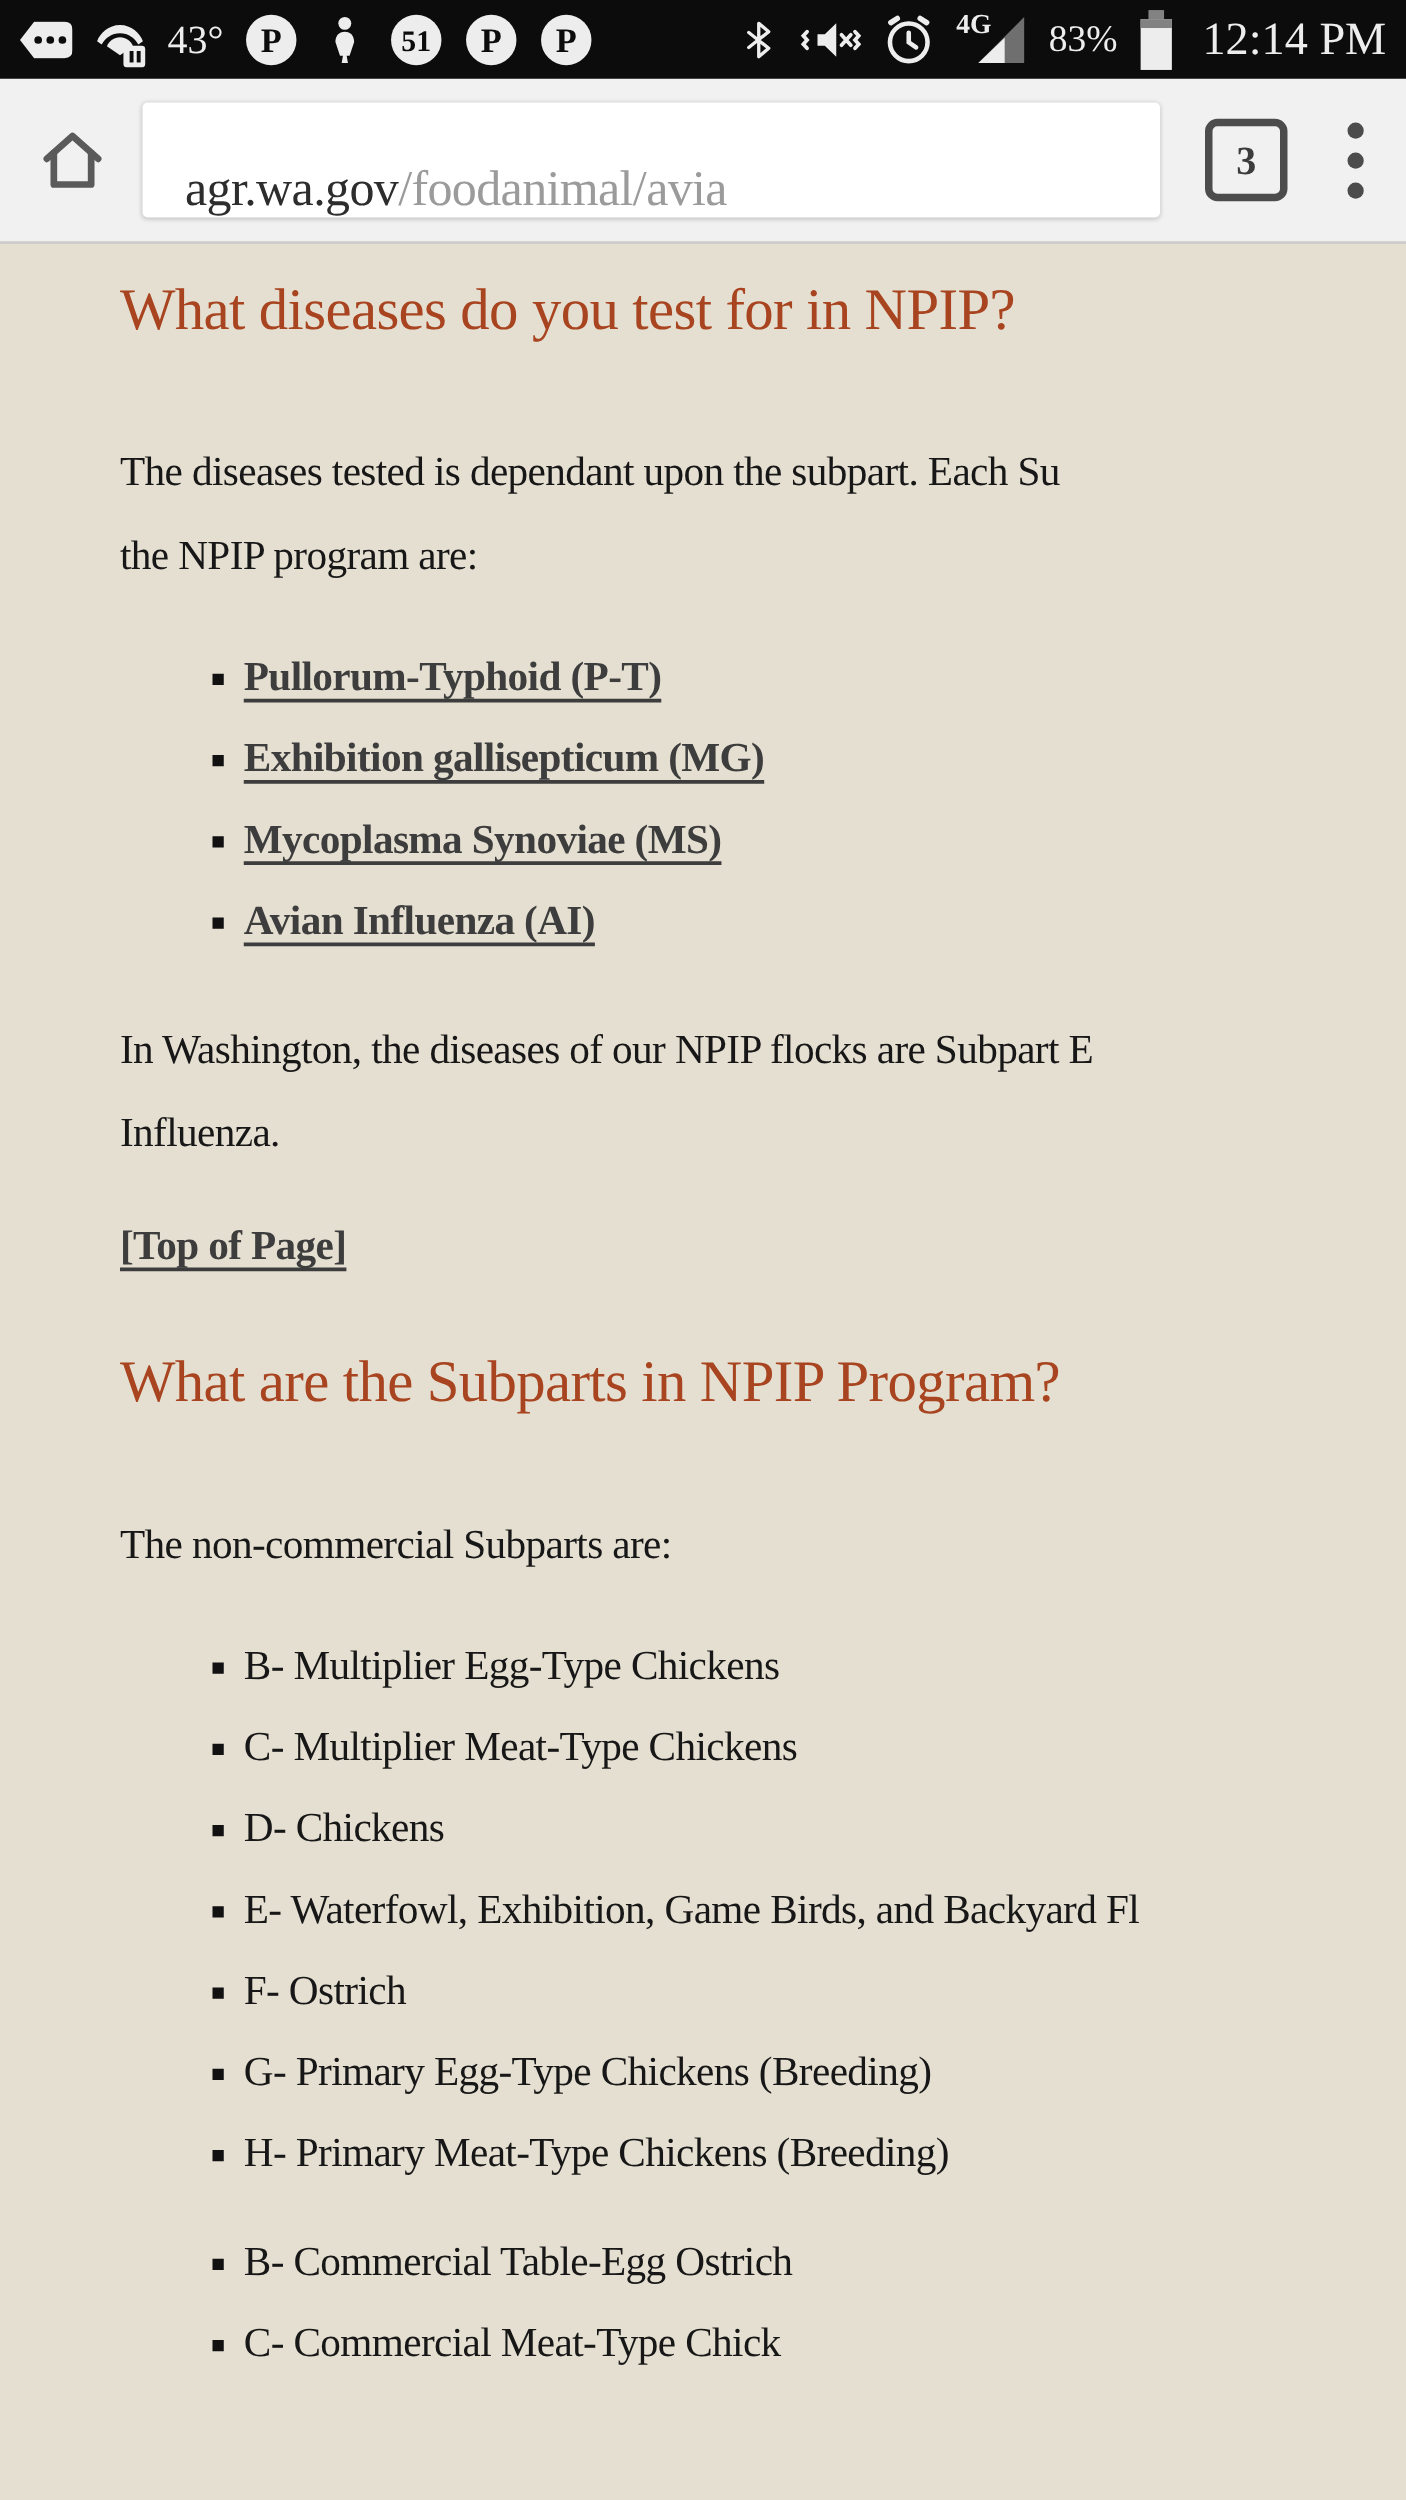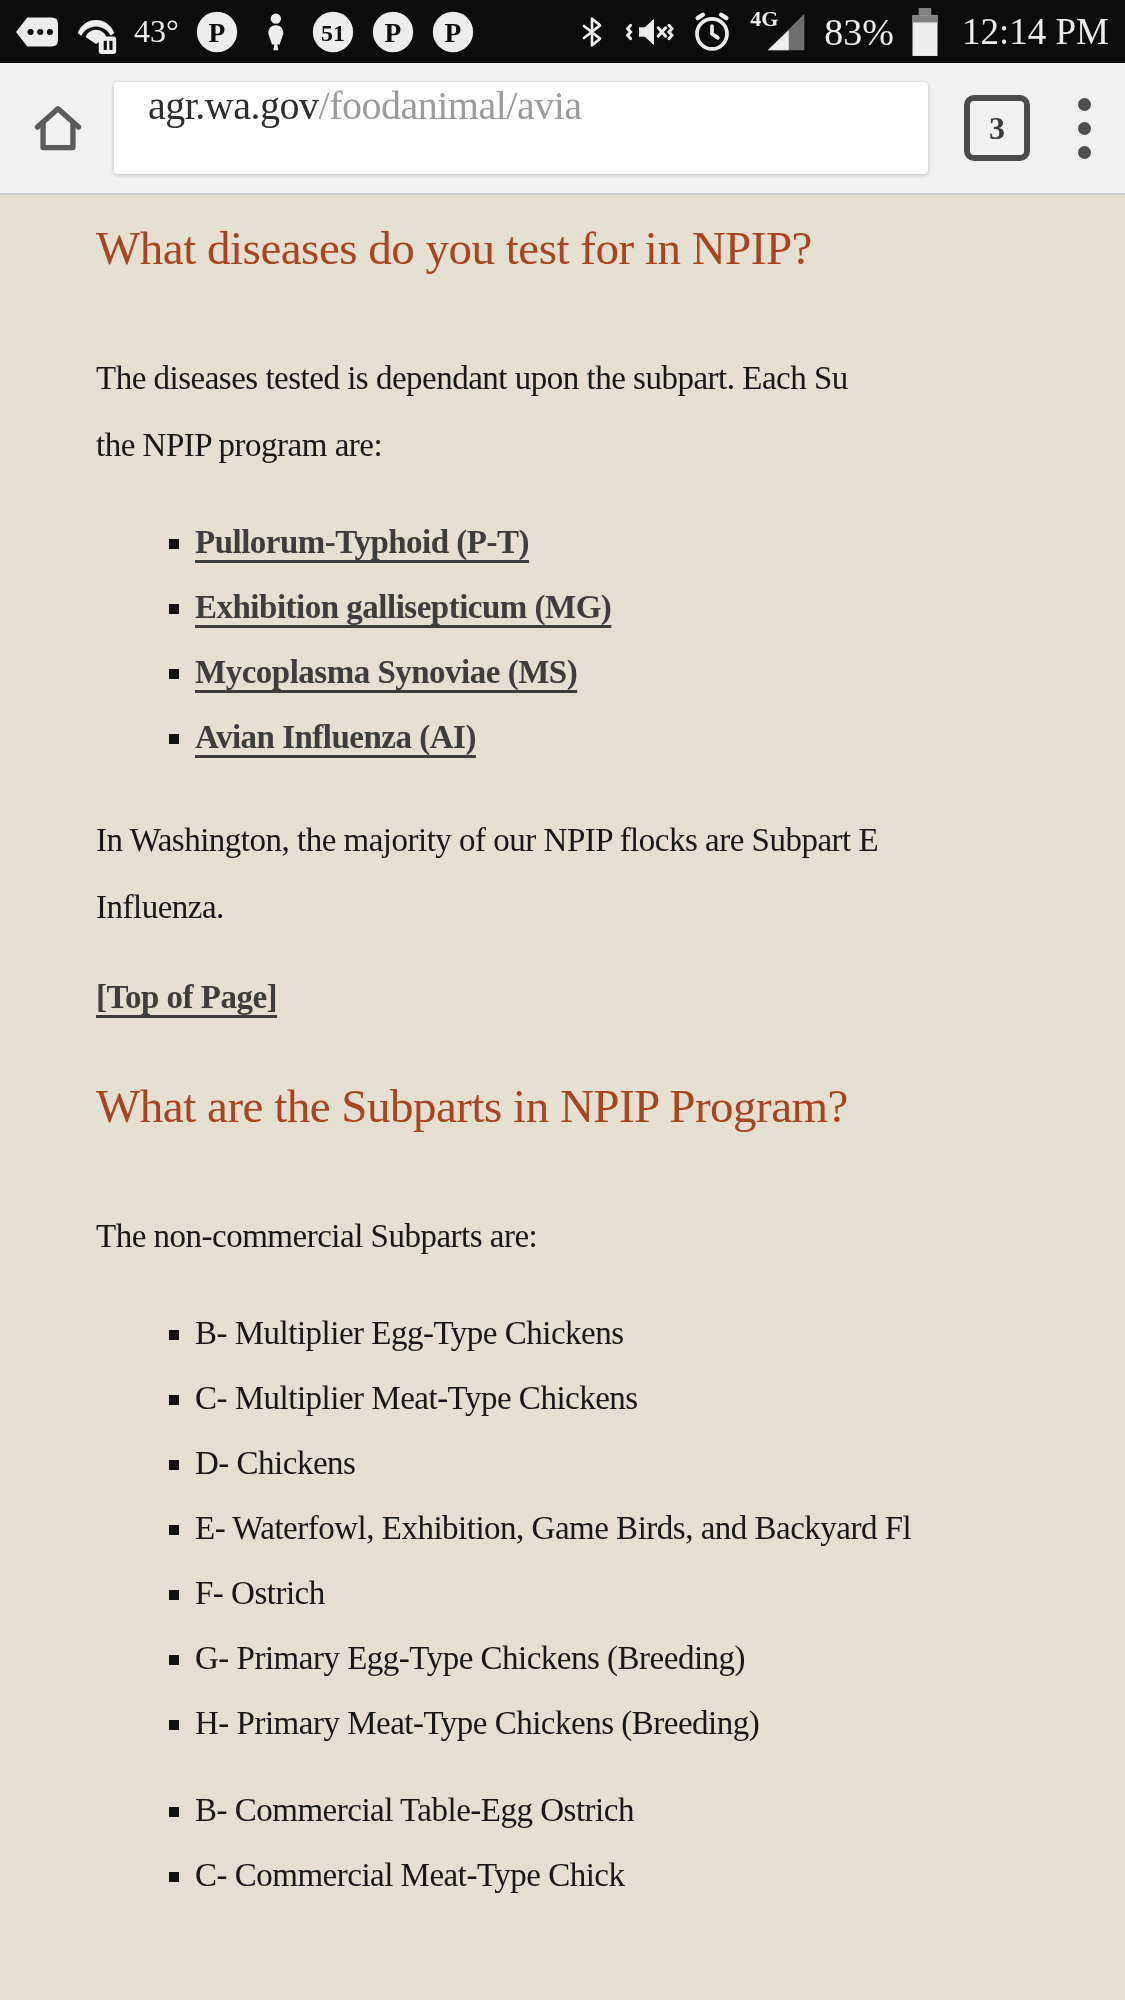--- a/index.html
+++ b/index.html
@@ -8,39 +8,39 @@
     font-family:Liberation Serif, serif;
     display:flex; flex-direction:column; background:#0c0c0c;
   }
 
   
   .status-bar {
     height:63px; flex:0 0 63px; background:#0c0c0c; color:#ededed;
     display:flex; align-items:center; padding:0 16px; gap:16px;
   }
   .status-bar svg { display:block; }
-  .sb-text { font-size:38px; color:#ededed; white-space:nowrap; }
+  .sb-text { font-size:30px; color:#ededed; white-space:nowrap; }
   .sb-temp { font-size:32px; }
   .sb-time { font-size:37px; margin-left:6px; }
   .sb-right-start { margin-left:auto; }
   .sb-signal { position:relative; width:58px; height:48px; }
   .sb-signal .net-label { position:absolute; left:0; top:-2px; font-size:22px; font-weight:bold; }
   .sb-signal svg { position:absolute; right:0; bottom:2px; }
 
   
   .toolbar {
     height:130px; flex:0 0 130px; background:#f1f1f1;
     border-bottom:2px solid #cccccc;
     display:flex; align-items:center; padding:0 30px;
   }
   .home-btn { width:56px; height:56px; flex:0 0 auto; cursor:pointer; }
   .url-bar {
     flex:1 1 auto; height:92px; background:#ffffff; border-radius:4px;
     box-shadow:0 1px 4px rgba(0,0,0,0.22); margin:0 36px 0 28px;
-    display:flex; align-items:flex-start; padding:0 34px; overflow:hidden;
+    display:flex; align-items:flex-end; padding:0 34px; overflow:hidden;
     white-space:nowrap; font-size:40px; letter-spacing:-0.5px;
   }
   .url-domain { color:#2d2d2d; }
   .url-path { color:#9b9b9b; }
   .tab-btn {
     width:54px; height:54px; flex:0 0 auto; border:6px solid #4c4c4c; border-radius:10px;
     display:flex; align-items:center; justify-content:center;
     font-size:32px; font-weight:bold; color:#3c3c3c; margin-right:44px; cursor:pointer;
     box-sizing:content-box;
   }
@@ -196,21 +196,21 @@
 
     <ul class="bullet-list">
 
     <li><span class="link-text">Pullorum-Typhoid (P-T)</span></li>
         <li><span class="link-text">Exhibition gallisepticum (MG)</span></li>
         <li><span class="link-text">Mycoplasma Synoviae (MS)</span></li>
         <li><span class="link-text">Avian Influenza (AI)</span></li>
       </ul>
 
     <div class="para">
-      <div class="para-line">In Washington, the majority of our NPIP flocks are Subpart E</div>
+      <div class="para-line">In Washington, the diseases of our NPIP flocks are Subpart E</div>
       <div class="para-line">Influenza.</div>
     </div>
 
     <span class="top-link">[Top of Page]</span>
 
     <h2 class="section-heading second">What are the Subparts in NPIP Program?</h2>
 
     <div class="para">
       <div class="para-line">The non-commercial Subparts are:</div>
     </div>

